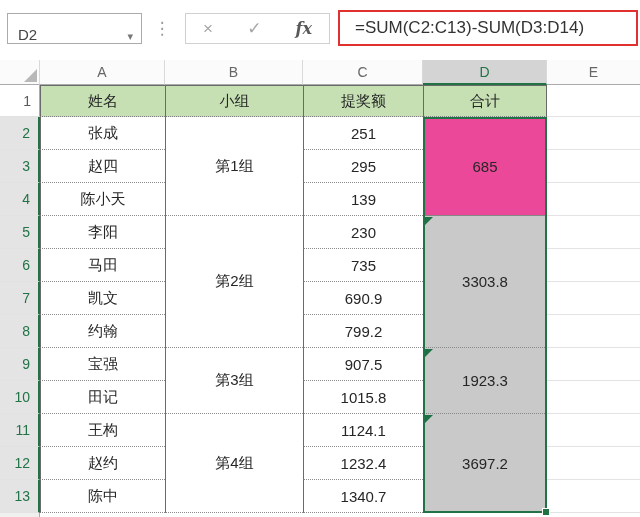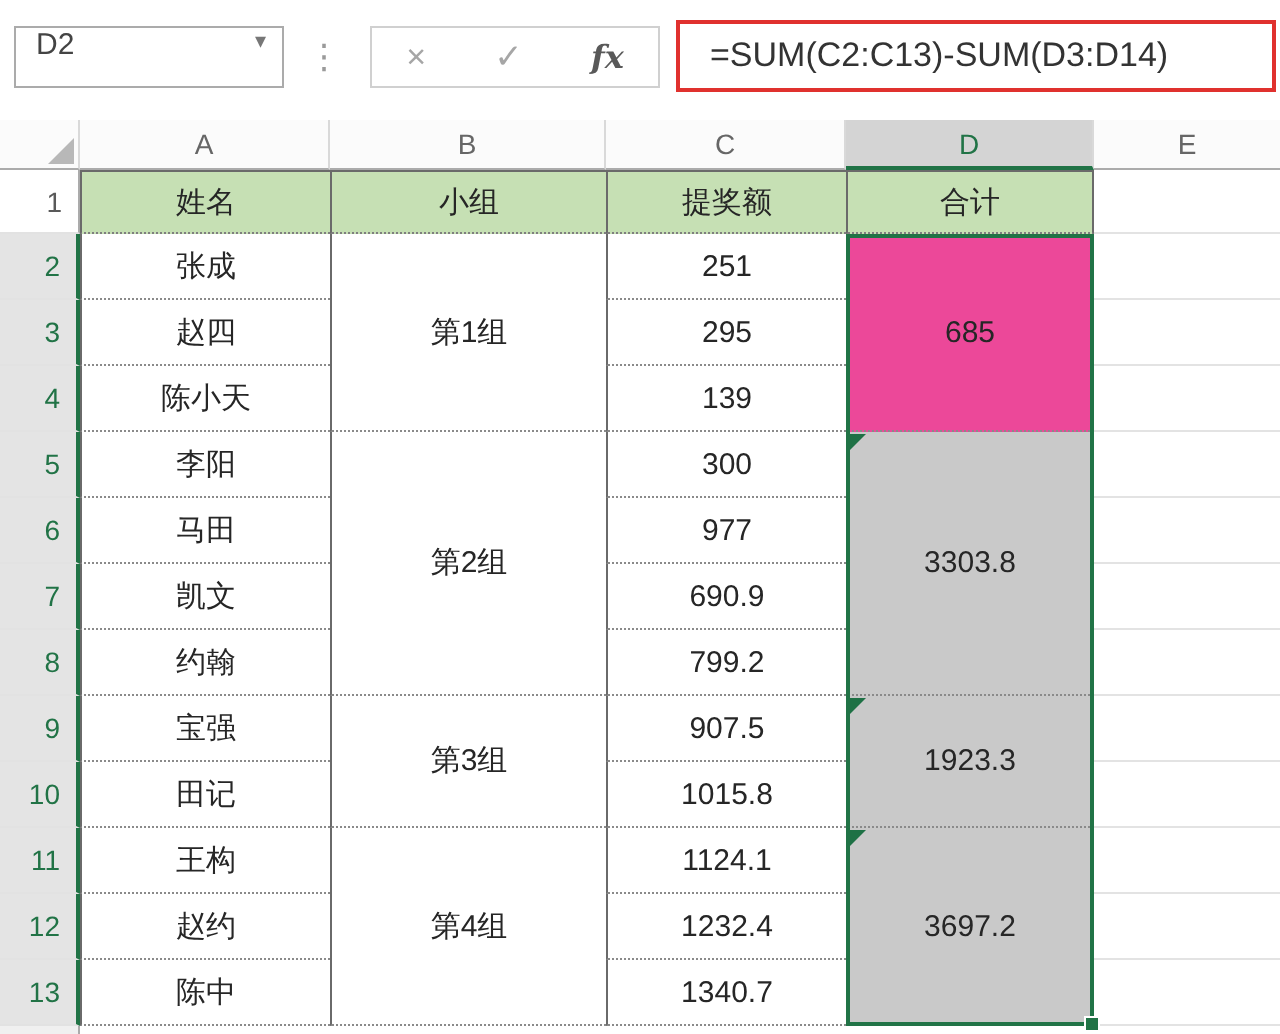--- a/index.html
+++ b/index.html
@@ -8,21 +8,21 @@
     font-family:"Liberation Sans","DejaVu Sans",sans-serif;
     background:#ffffff; color:#262626; overflow:hidden;
   }
   #app { position:relative; width:640px; height:517px; background:#fff; }
 
   
   #topbar { position:absolute; left:0; top:0; width:640px; height:60px; background:#fff; }
   #namebox {
     position:absolute; left:7px; top:13px; width:135px; height:31px;
     border:1px solid #ababab; background:#fff;
-    display:flex; align-items:flex-start; padding:0 8px 0 10px;
+    display:flex; align-items:flex-end; padding:0 8px 0 10px;
     font-size:15px; color:#444;
   }
   #namebox .arrow { margin-left:auto; font-size:11px; color:#777; }
   #sep-dots {
     position:absolute; left:153px; top:13px; width:18px; height:31px;
     display:flex; align-items:center; justify-content:center;
     color:#9a9a9a; font-size:17px; letter-spacing:0;
   }
   #fxbox {
     position:absolute; left:185px; top:13px; width:145px; height:31px;
@@ -154,22 +154,22 @@
     <div class="c" style="grid-area:14/2">陈中</div>
 
     <div class="c" style="grid-area:3/3/6/4">第1组</div>
     <div class="c" style="grid-area:6/3/10/4">第2组</div>
     <div class="c" style="grid-area:10/3/12/4">第3组</div>
     <div class="c" style="grid-area:12/3/15/4">第4组</div>
 
     <div class="c" style="grid-area:3/4">251</div>
     <div class="c" style="grid-area:4/4">295</div>
     <div class="c" style="grid-area:5/4">139</div>
-    <div class="c" style="grid-area:6/4">300</div>
-    <div class="c" style="grid-area:7/4">977</div>
+    <div class="c" style="grid-area:6/4">230</div>
+    <div class="c" style="grid-area:7/4">735</div>
     <div class="c" style="grid-area:8/4">690.9</div>
     <div class="c" style="grid-area:9/4">799.2</div>
     <div class="c" style="grid-area:10/4">907.5</div>
     <div class="c" style="grid-area:11/4">1015.8</div>
     <div class="c" style="grid-area:12/4">1124.1</div>
     <div class="c" style="grid-area:13/4">1232.4</div>
     <div class="c" style="grid-area:14/4">1340.7</div>
 
     <div class="dm active" style="grid-area:3/5/6/6">
         <span>685</span>

